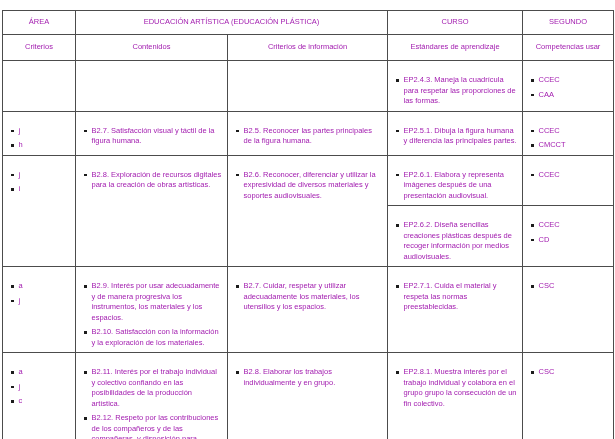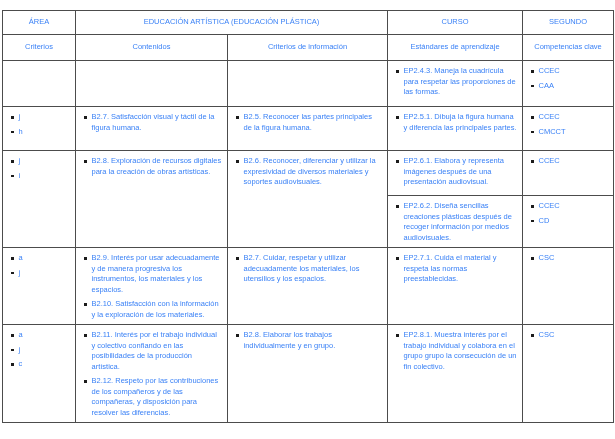--- a/index.html
+++ b/index.html
@@ -2,37 +2,37 @@
 <html><head>
 <meta charset="utf-8">
 <style>
   html, body { margin: 0; padding: 0; background: #ffffff; }
   .sheet {
     position: relative;
     width: 615px;
     height: 439px;
     background: #ffffff;
     font-family: "Liberation Sans", sans-serif;
-    color: #3b82f6;
+    color: #a21caf;
     overflow: hidden;
   }
   table.curr {
     position: absolute;
     left: 2px;
     top: 10px;
     width: 611px;
     border-collapse: collapse;
     table-layout: fixed;
   }
   table.curr th, table.curr td {
     border: 1px solid #4c4c4c;
     font-size: 7.5px;
     line-height: 10.5px;
     vertical-align: top;
-    padding: 5px 5px 4px 6px;
+    padding: 14px 5px 4px 6px;
     font-weight: normal;
     overflow: hidden;
   }
   table.curr th {
     text-align: center;
     vertical-align: middle;
     padding: 2px 3px;
   }
   .li { display: flex; margin-bottom: 4px; }
   .li:last-child { margin-bottom: 0; }
@@ -62,21 +62,21 @@
         <th>ÁREA</th>
         <th colspan="2">EDUCACIÓN ARTÍSTICA (EDUCACIÓN PLÁSTICA)</th>
         <th>CURSO</th>
         <th>SEGUNDO</th>
       </tr>
       <tr style="height:26px">
         <th>Criterios</th>
         <th>Contenidos</th>
         <th>Criterios de información</th>
         <th>Estándares de aprendizaje</th>
-        <th>Competencias clave</th>
+        <th>Competencias usar</th>
       </tr>
     </thead>
     <tbody>
 
       <tr style="height:46px">
         <td class="obj"></td>
         <td></td>
         <td></td>
         <td>
           <div class="li">

